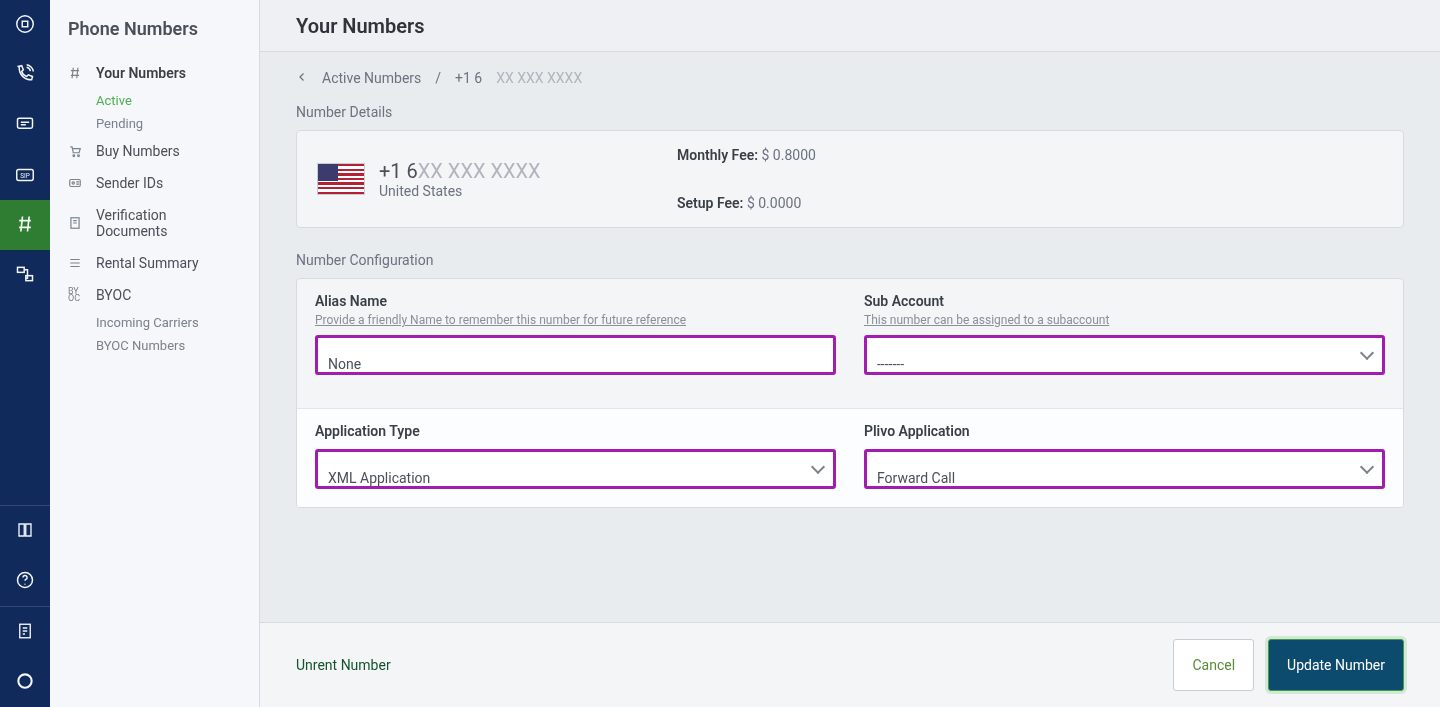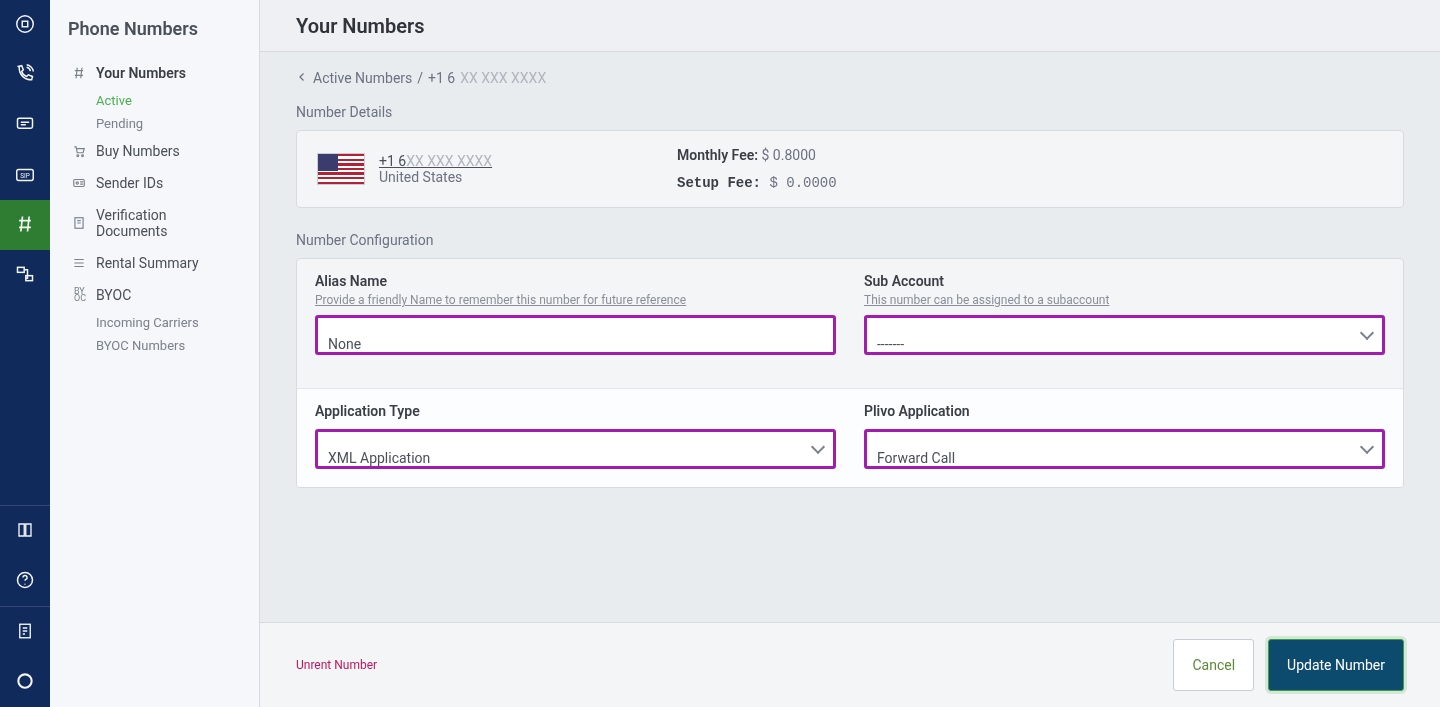--- a/index.html
+++ b/index.html
@@ -70,21 +70,21 @@
     align-items: center;
     gap: 10px;
     padding: 8px 18px;
     color: #4a5059;
     font-size: 14px;
     cursor: pointer;
   }
   .side-link .ico {
     width: 18px;
     display: inline-flex;
-    justify-content: flex-end;
+    justify-content: flex-start;
     color: #7a828c;
   }
   .side-link.your-numbers { font-weight: 600; color: #3a3f46; }
   .side-sub {
     padding: 4px 18px 4px 46px;
     font-size: 13px;
     color: #7a828c;
     cursor: pointer;
   }
   .side-sub.active { color: #4caf50; }
@@ -111,21 +111,21 @@
     color: #2f333a;
   }
   .main-scroll {
     flex:1;
     overflow:auto;
     padding: 18px 36px 100px 36px;
   }
   .breadcrumb {
     display:flex;
     align-items:center;
-    gap:5px;
+    gap:14px;
     color:#6b7280;
     font-size: 14px;
     margin-bottom: 18px;
   }
   .breadcrumb svg { color:#6b7280; }
   .bc-tail { color:#b0b5bd; }
 
   .section-label {
     color:#6b7280;
     font-size: 14px;
@@ -151,21 +151,21 @@
     background: linear-gradient(to bottom,
       #b22234 0 7.7%, #fff 7.7% 15.4%, #b22234 15.4% 23.1%, #fff 23.1% 30.8%,
       #b22234 30.8% 38.4%, #fff 38.4% 46.1%, #b22234 46.1% 53.8%, #fff 53.8% 61.5%,
       #b22234 61.5% 69.2%, #fff 69.2% 76.9%, #b22234 76.9% 84.6%, #fff 84.6% 92.3%,
       #b22234 92.3% 100%);
   }
   .flag::before {
     content:""; position:absolute; left:0; top:0; width:20px; height:17px; background:#3c3b6e;
   }
 
-  .num-text .line1 { font-size: 14px; color:#4a5059;text-decoration:underline; }
+  .num-text .line1 { font-size: 20px; color:#4a5059; }
   .num-text .line1 .gray { color:#b0b5bd; }
   .num-text .line2 { font-size: 14px; color:#6b7280; }
 
   .kvlabel { color:#3a3f46; font-weight:600; font-size:14px; }
   .kvval { color:#6b7280; font-weight:400; }
   .cap-row { display:flex; align-items:center; gap:10px; }
   .badge {
     background:#e3e7ec; color:#5a6068; font-size:12px; padding:2px 8px; border-radius:3px;
   }
 
@@ -210,22 +210,22 @@
   .footer-bar {
     position:absolute;
     left:0; right:0; bottom:0;
     background:#f3f5f7;
     border-top:1px solid #d7dbe0;
     display:flex;
     align-items:center;
     padding: 16px 36px;
   }
   .unrent {
-    color:#be185d;
-    font-size:12px;
+    color:#14532d;
+    font-size:14px;
     cursor:pointer;
     text-align:center;
   }
   .footer-spacer { flex:1; }
   .btn {
     height:52px;
     padding: 0 18px;
     border-radius:3px;
     font-size:14px;
     cursor:pointer;
@@ -433,21 +433,21 @@
             <span>+1 6</span><span class="gray">XX XXX XXXX</span>
           </div>
           <div class="line2">United States</div>
         </div>
       </div>
       <div class="det-col fee">
         <div>
           <span class="kvlabel">Monthly Fee:</span>
           <span class="kvval">$ 0.8000</span>
         </div>
-        <div style="margin-top:4px;font-family:Liberation Mono, monospace;">
+        <div style="margin-top:24px;">
           <span class="kvlabel">Setup Fee:</span>
           <span class="kvval">$ 0.0000</span>
         </div>
       </div>
     </div>
 
     <div class="section-label">Number Configuration</div>
 
     <div class="config-card">
       <div class="cfg-row">

